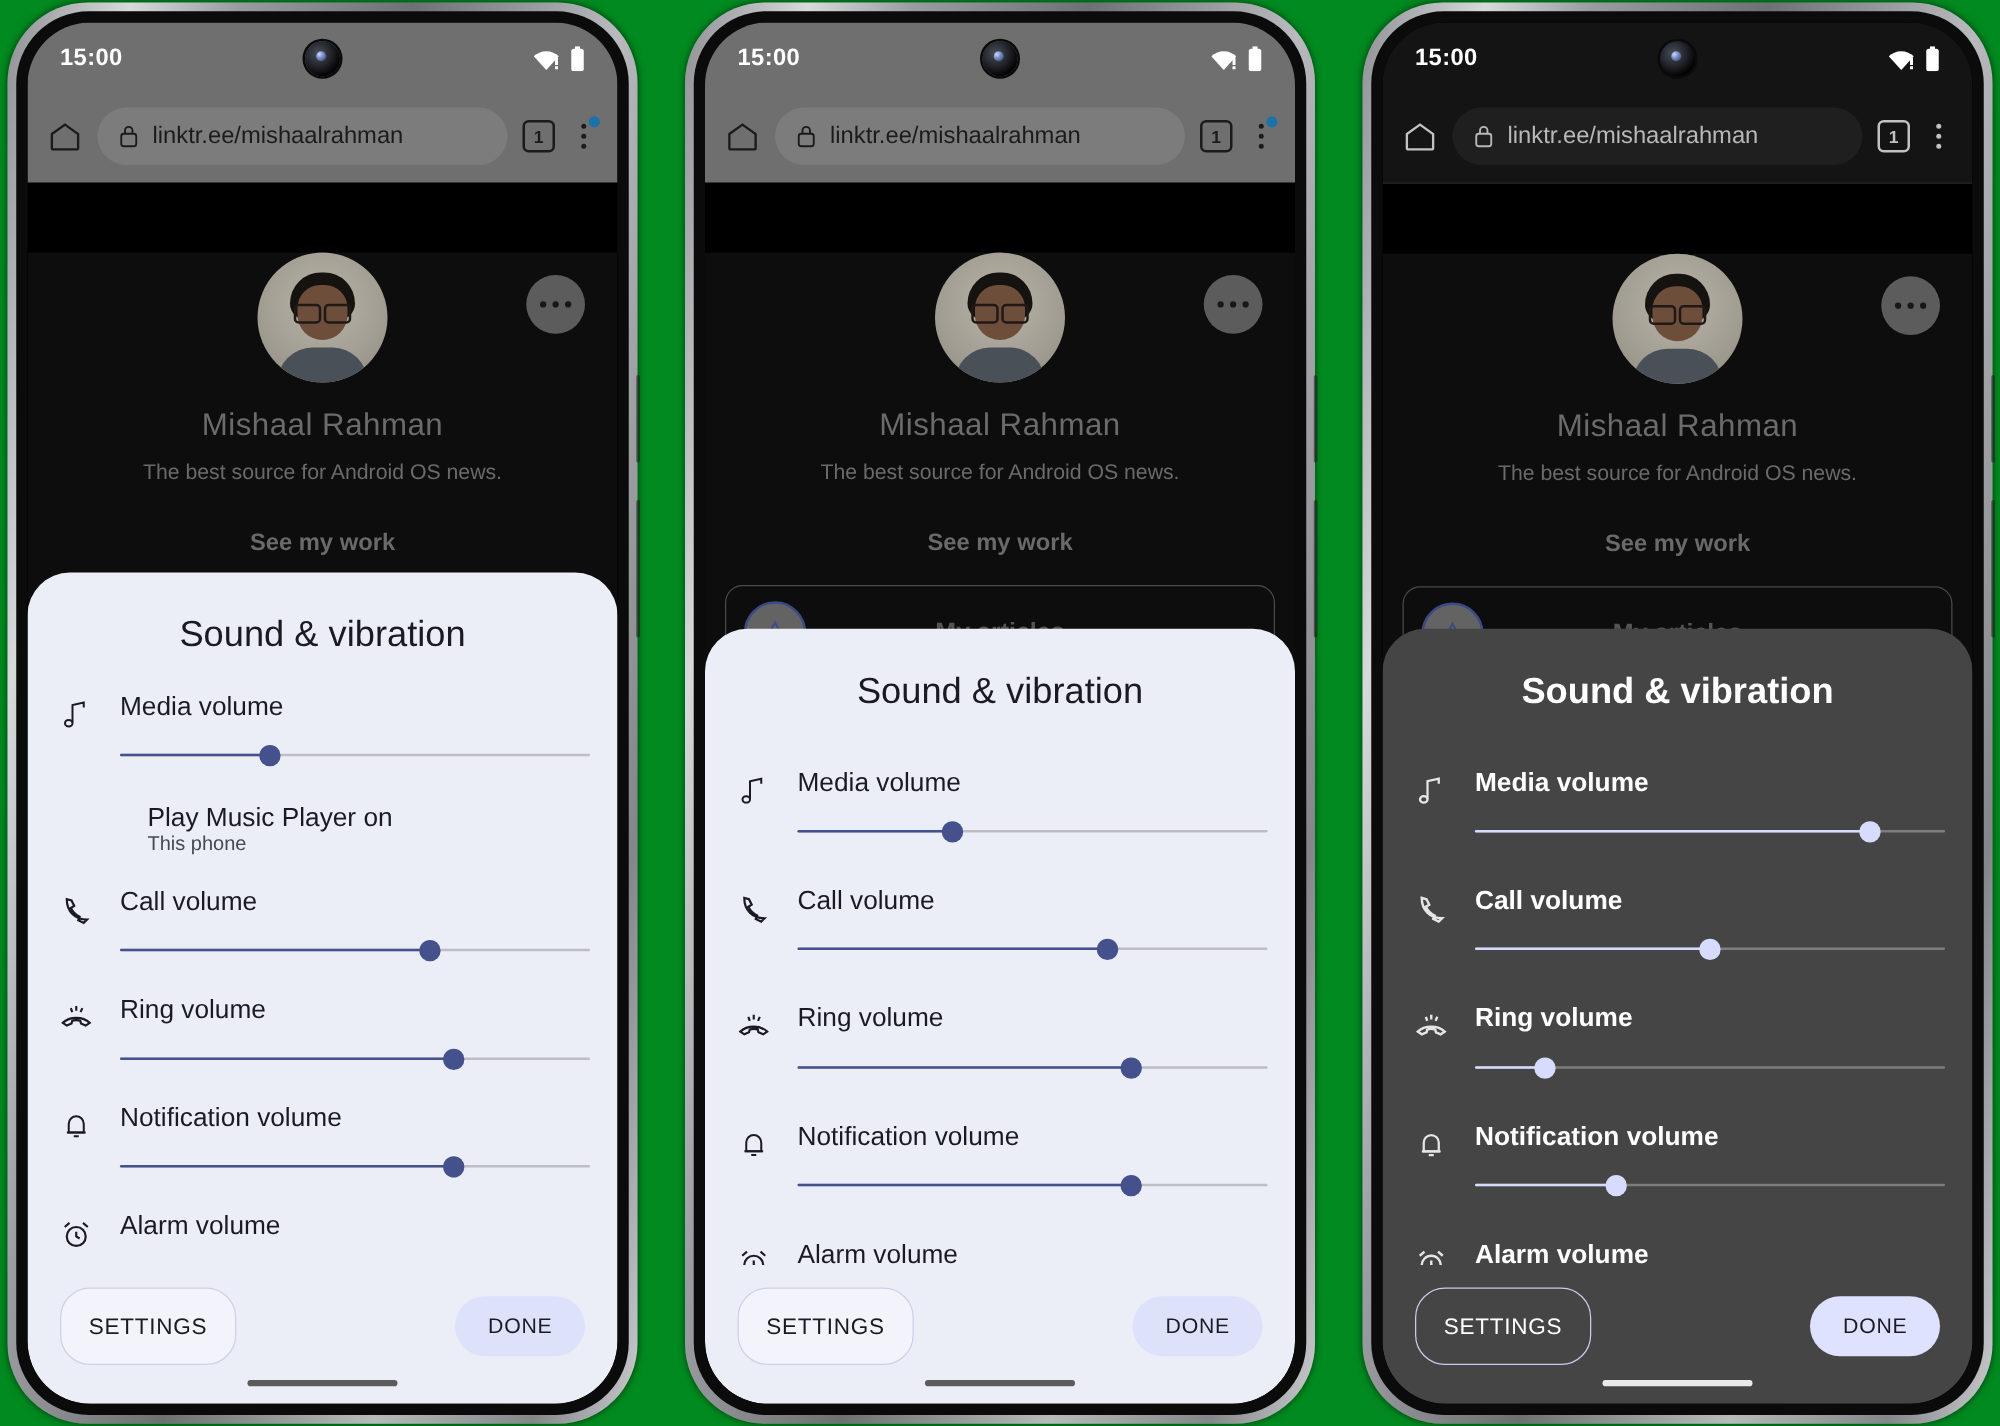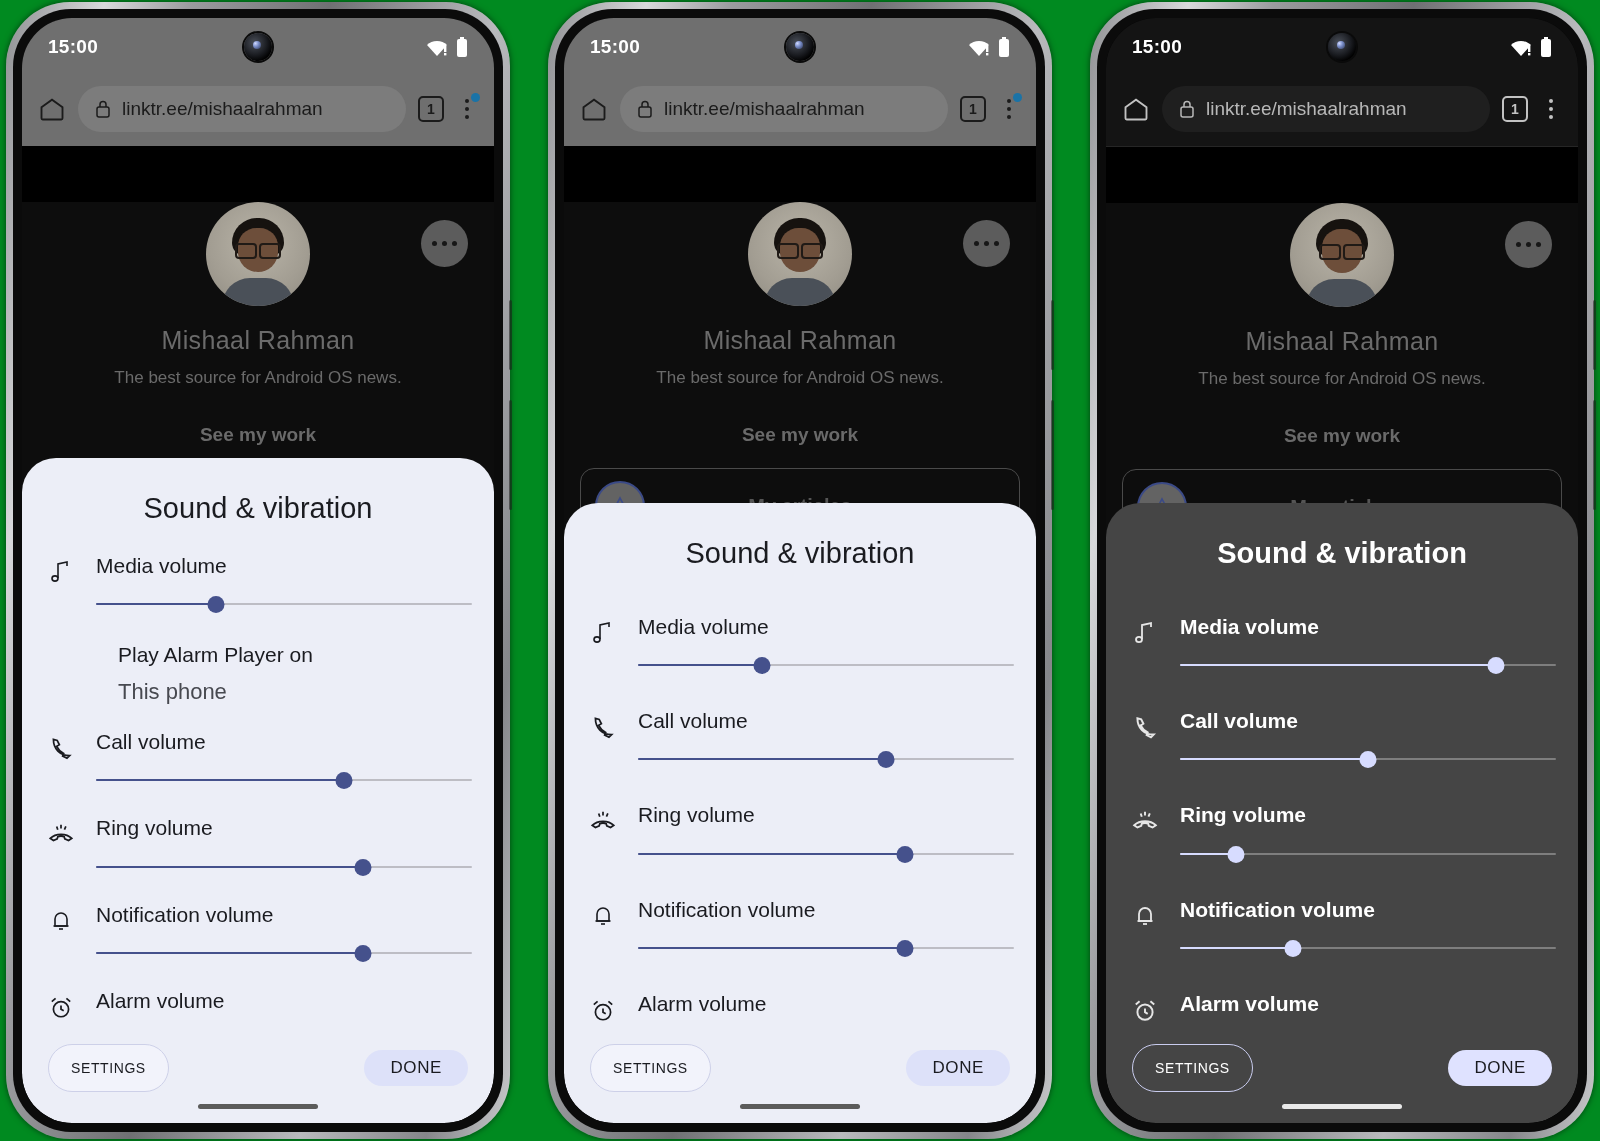--- a/index.html
+++ b/index.html
@@ -183,35 +183,35 @@
   .fl-dark  { background: #d7dcff; }
   .thumb {
     position: absolute; top: 5px; width: 17px; height: 17px; border-radius: 50%;
     transform: translateX(-50%);
   }
   .th-light { background: #45518c; }
   .th-dark  { background: #d7dcff; }
 
   .subrow { padding: 26px 0 2px 74px; }
   .subrow .t1 { font-size: 21px; }
-  .subrow .t2 { font-size: 22px; margin-top: 12px; }
+  .subrow .t2 { font-size: 16px; margin-top: 0; }
   .dlg-light .subrow .t2 { color: #474950; }
 
   .dlg-actions {
     display: flex; align-items: center; justify-content: space-between;
     padding: 18px 26px 12px 26px;
   }
   .btn-outline {
-    height: 48px; padding: 0 22px; border-radius: 24px;
-    display: flex; align-items: center; font-size: 14px; letter-spacing: .6px;
+    height: 62px; padding: 0 22px; border-radius: 24px;
+    display: flex; align-items: center; font-size: 18px; letter-spacing: .6px;
   }
   .bo-light { border: 1px solid #cdd0e8; background: #f2f3fb; color: #1a1b20; }
   .bo-dark  { border: 1px solid #c9ccee; background: transparent; color: #fff; }
   .btn-filled {
-    height: 36px; padding: 0 26px; border-radius: 24px;
+    height: 48px; padding: 0 26px; border-radius: 24px;
     display: flex; align-items: center; font-size: 17px; letter-spacing: .6px;
   }
   .bf-light { background: #dde1f9; color: #1a1b20; }
   .bf-dark  { background: #dfe2ff; color: #1a1b20; }
 
   .navpill {
     margin: 0 auto 14px auto; width: 120px; height: 5px; border-radius: 3px;
   }
   .np-light { background: #5b5b5b; }
   .np-dark  { background: #e9e9e9; }
@@ -316,21 +316,21 @@
               <div class="rowlabel">Media volume</div>
               <div class="slider">
                 <div class="track tr-light"></div>
                 <div class="fill fl-light" style="width: 32%;"></div>
                 <div class="thumb th-light" style="left: 32%;"></div>
               </div>
             </div>
           </div>
 
           <div class="subrow">
-            <div class="t1">Play Alarm Player on</div>
+            <div class="t1">Play Music Player on</div>
             <div class="t2">This phone</div>
           </div>
 
           <div class="row">
             <div class="ico">
               <svg width="26" height="26" viewBox="0 0 24 24" fill="none" stroke="#1a1b20" stroke-width="1.6">
                   <path d="M5 4c0 9 6 15 15 15l-2.5 2.5-4-2 1-2.5c-3-1.5-5-3.5-6.5-6.5L10.5 9l-2-4z"></path>
                 </svg>
             </div>
             <div class="body">

